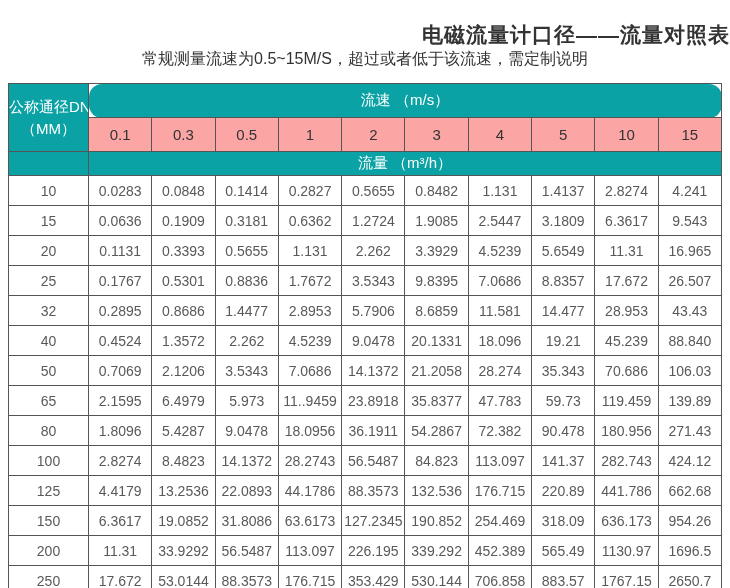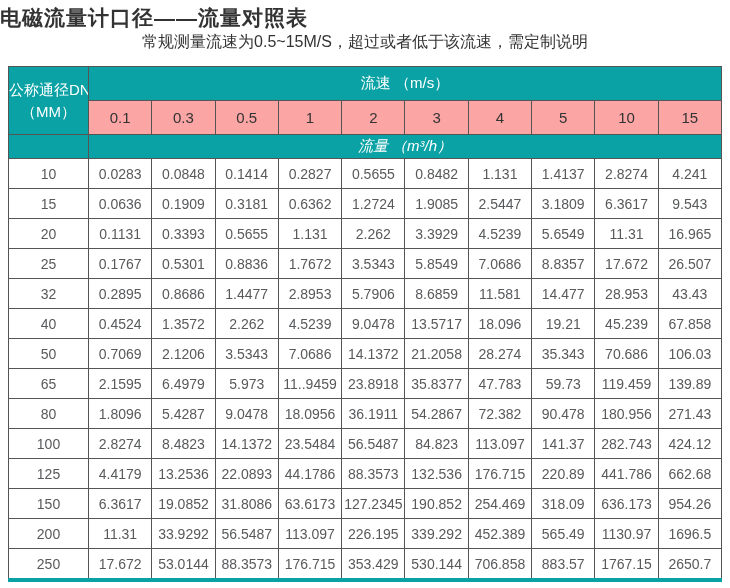--- a/index.html
+++ b/index.html
@@ -5,22 +5,22 @@
   html, body {
     margin: 0;
     padding: 0;
     background: #ffffff;
     width: 730px;
     font-family: "Liberation Sans", "DejaVu Sans", sans-serif;
   }
   .page { width: 730px; }
   .title {
     margin: 0;
-    padding-top: 4px;
-    text-align: left;
+    padding-top: 21px;
+    text-align: right;
     font-size: 21px;
     font-weight: bold;
     color: #333333;
     letter-spacing: 1px;
   }
   .subtitle {
     text-align: center;
     font-size: 16px;
     color: #333333;
   }
@@ -48,22 +48,22 @@
     font-size: 15px;
   }
   th.corner { height: 67px; line-height: 22px; }
   tr.speed-values-row th {
     background: #fca5a5;
     color: #333333;
     font-weight: normal;
     font-size: 15px;
     height: 33px;
   }
-  th.speed-axis { height: 33px; }
-  tr.flow-header-row td { height: 23px; font-size: 15px; font-style: italic; }
+  th.speed-axis { height: 33px; border-radius: 13px; }
+  tr.flow-header-row td { height: 23px; font-size: 15px; }
   tbody td {
     height: 29px;
     font-size: 14px;
     color: #58595b;
     background: #ffffff;
   }
 </style>
 </head>
 <body>
 
@@ -141,21 +141,21 @@
           <td>11.31</td>
           <td>16.965</td>
         </tr>
         <tr>
           <td>25</td>
           <td>0.1767</td>
           <td>0.5301</td>
           <td>0.8836</td>
           <td>1.7672</td>
           <td>3.5343</td>
-          <td>5.8549</td>
+          <td>9.8395</td>
           <td>7.0686</td>
           <td>8.8357</td>
           <td>17.672</td>
           <td>26.507</td>
         </tr>
         <tr>
           <td>32</td>
           <td>0.2895</td>
           <td>0.8686</td>
           <td>1.4477</td>
@@ -167,25 +167,25 @@
           <td>28.953</td>
           <td>43.43</td>
         </tr>
         <tr>
           <td>40</td>
           <td>0.4524</td>
           <td>1.3572</td>
           <td>2.262</td>
           <td>4.5239</td>
           <td>9.0478</td>
-          <td>13.5717</td>
+          <td>20.1331</td>
           <td>18.096</td>
           <td>19.21</td>
           <td>45.239</td>
-          <td>67.858</td>
+          <td>88.840</td>
         </tr>
         <tr>
           <td>50</td>
           <td>0.7069</td>
           <td>2.1206</td>
           <td>3.5343</td>
           <td>7.0686</td>
           <td>14.1372</td>
           <td>21.2058</td>
           <td>28.274</td>
@@ -217,21 +217,21 @@
           <td>72.382</td>
           <td>90.478</td>
           <td>180.956</td>
           <td>271.43</td>
         </tr>
         <tr>
           <td>100</td>
           <td>2.8274</td>
           <td>8.4823</td>
           <td>14.1372</td>
-          <td>23.5484</td>
+          <td>28.2743</td>
           <td>56.5487</td>
           <td>84.823</td>
           <td>113.097</td>
           <td>141.37</td>
           <td>282.743</td>
           <td>424.12</td>
         </tr>
         <tr>
           <td>125</td>
           <td>4.4179</td>

